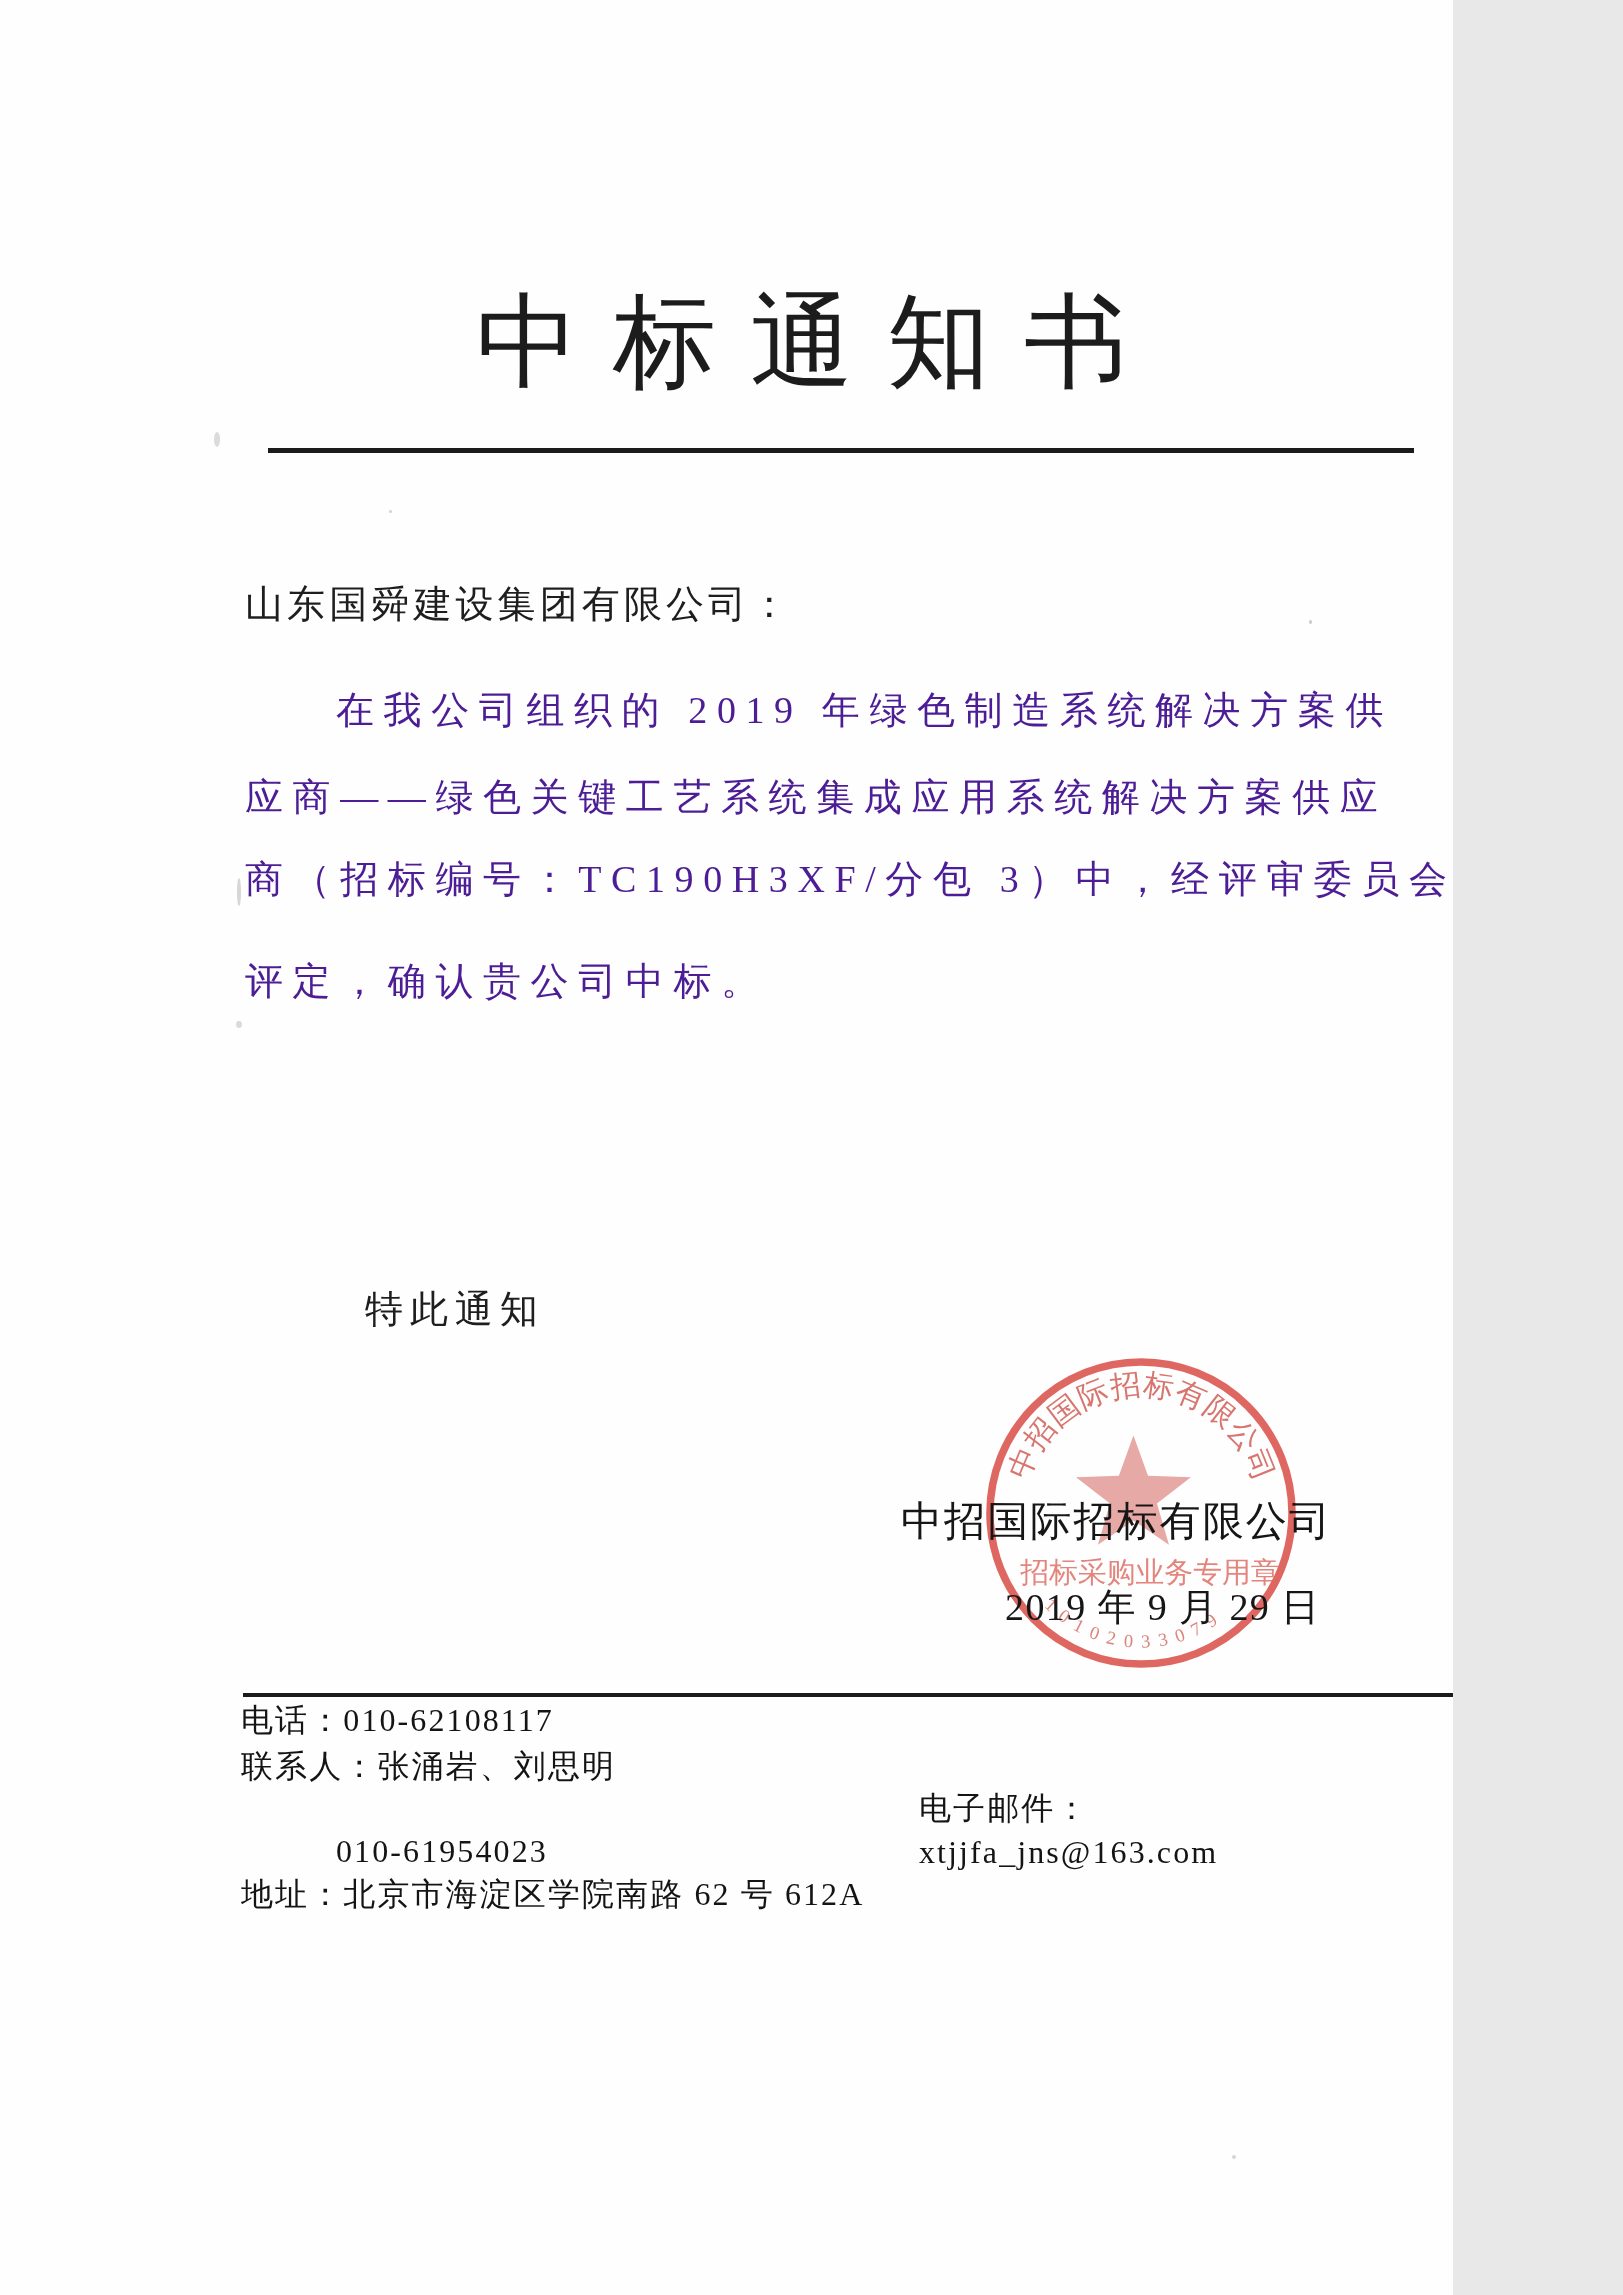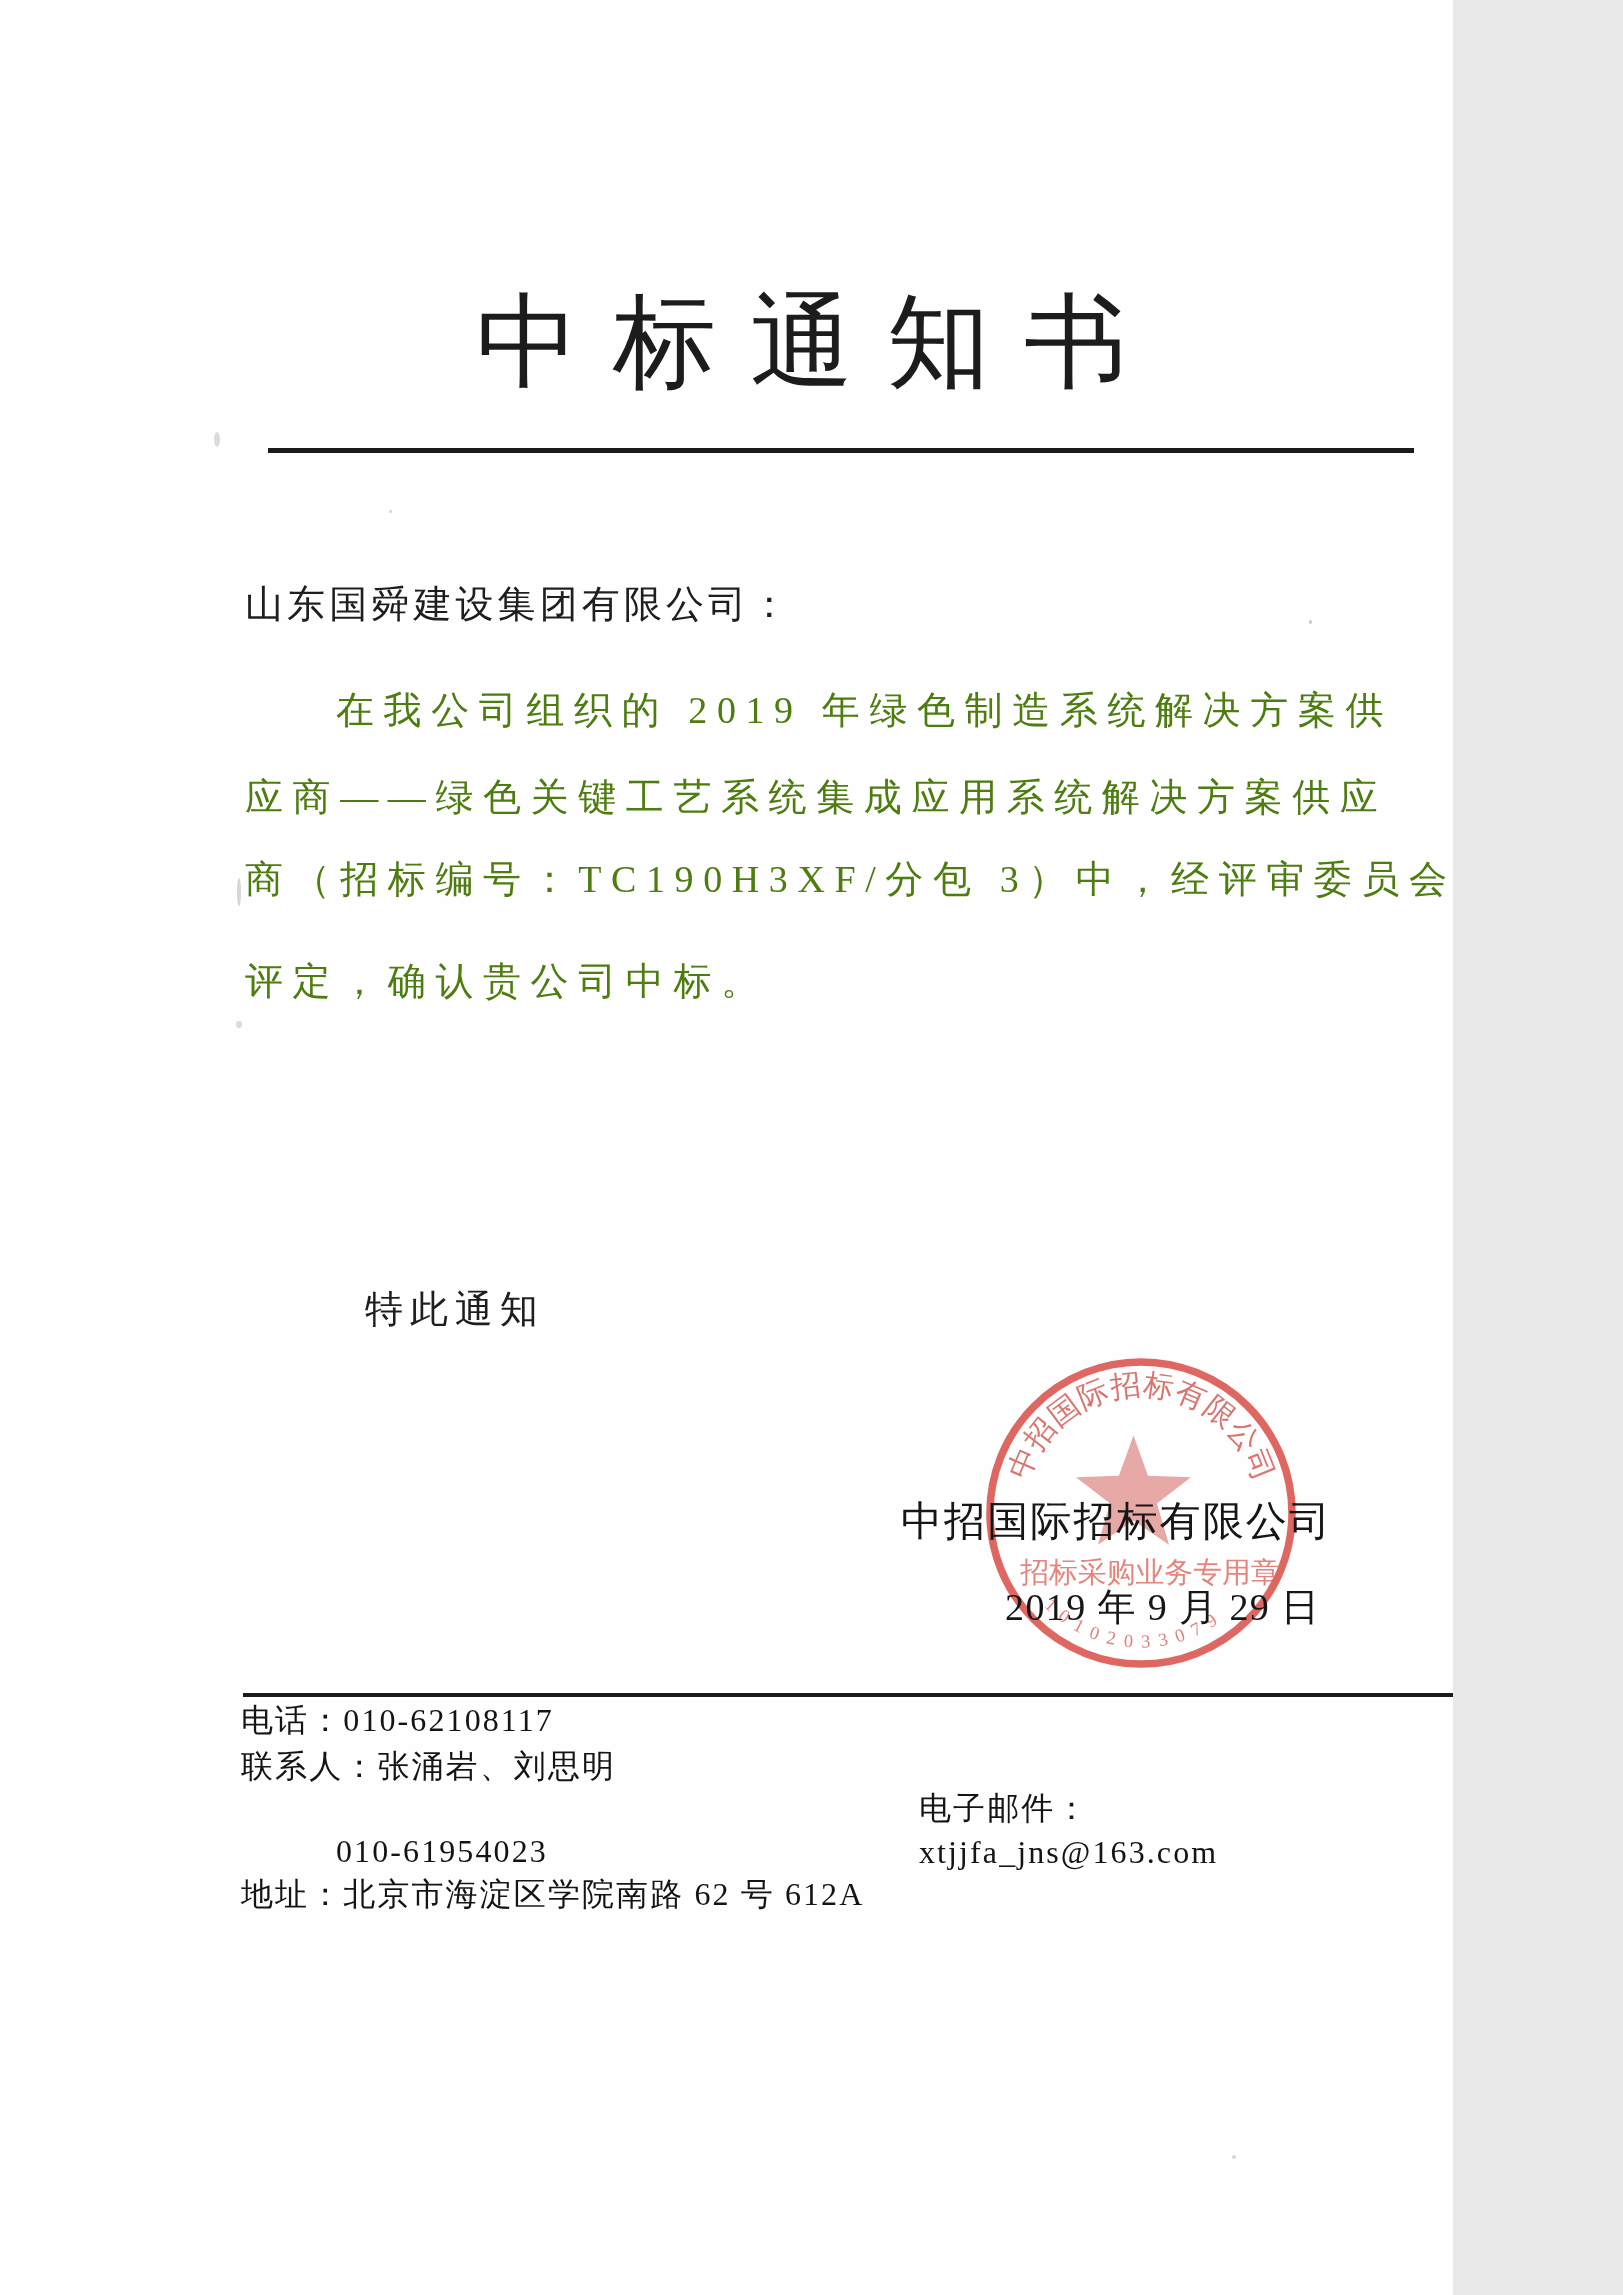--- a/index.html
+++ b/index.html
@@ -18,21 +18,21 @@
     color:#1c1c1c;
     font-weight:400;
     z-index:2;
   }
   .rule{
     position:absolute;
     background:#1b1b1b;
     z-index:2;
   }
   .recipient{font-size:38px;letter-spacing:4.1px;z-index:2;}
-  .body-line{font-size:38px;letter-spacing:9.6px;color:#4d7c0f;z-index:2;}
+  .body-line{font-size:38px;letter-spacing:9.6px;color:#4c1d95;z-index:2;}
   .closing{font-size:38px;letter-spacing:6.9px;z-index:2;}
   .sig-company{font-size:41px;letter-spacing:2.1px;color:#161616;z-index:3;}
   .sig-date{font-size:38px;letter-spacing:1.4px;color:#161616;z-index:3;}
   .footer-text{font-size:32px;letter-spacing:2.1px;color:#141414;z-index:2;}
   .stamp{position:absolute;left:979px;top:1351px;width:324px;height:324px;z-index:1;}
   .speck{position:absolute;background:#9a9a9a;border-radius:50%;opacity:.55;z-index:1;}
 </style>
 </head>
 <body>
 

